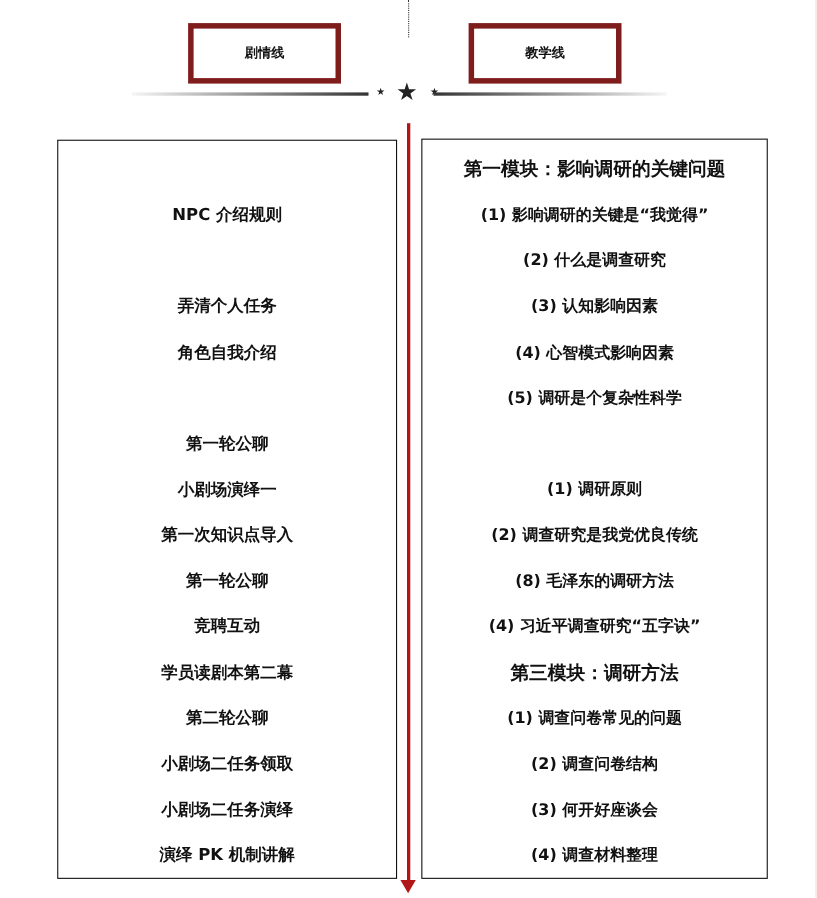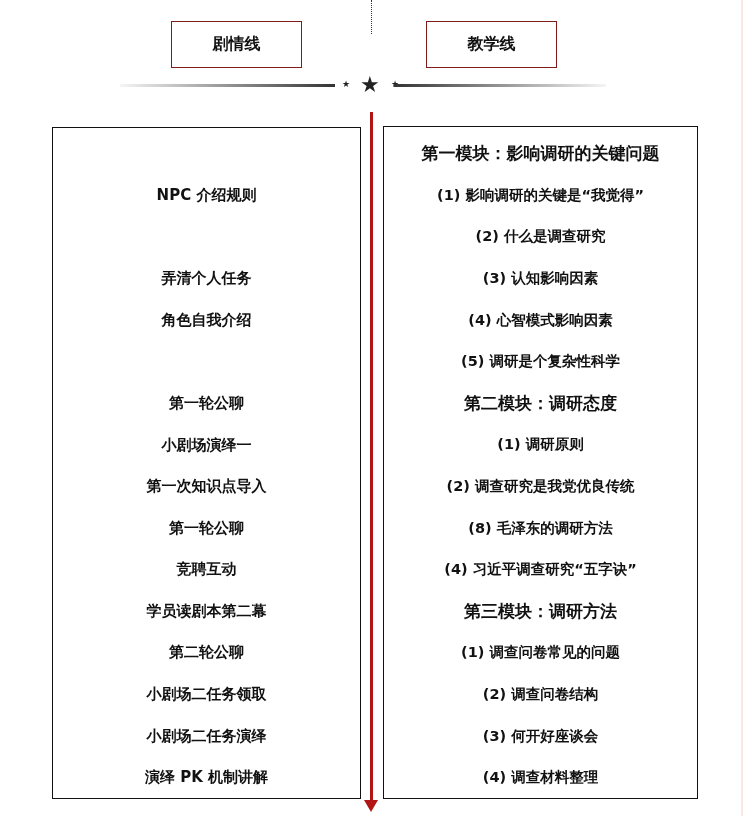--- a/index.html
+++ b/index.html
@@ -1,22 +1,22 @@
 <!DOCTYPE html>
 <html><head>
 <meta charset="utf-8">
 <style>
   html, body { margin:0; padding:0; background:#ffffff; }
   body { width:743px; height:816px; position:relative; overflow:hidden;
          font-family:"DejaVu Sans", "Liberation Sans", sans-serif; color:#111; }
   .dotted-top { position:absolute; left:371px; top:0; height:34px; width:0;
                 border-left:1px dotted #333; }
-  .header-box { position:absolute; top:21px; height:45px; border:1px solid #7f1d1d;
+  .header-box { position:absolute; top:21px; height:45px; border:5px solid #7f1d1d;
                 display:flex; align-items:center; justify-content:center;
-                font-weight:bold; font-size:16px; background:#fff; }
+                font-weight:bold; font-size:12px; background:#fff; }
   #hdr-left { left:171px; width:129px; }
   #hdr-right { left:426px; width:129px; }
   .divider-line { position:absolute; top:84px; height:3px; }
   #div-left { left:120px; width:215px;
               background:linear-gradient(to right, rgba(60,60,60,0.05), #333); }
   #div-right { left:394px; width:212px;
                background:linear-gradient(to left, rgba(60,60,60,0.05), #333); }
   .star { position:absolute; color:#222; line-height:1; }
   #star-big { left:360px; top:74px; font-size:22px; }
   #star-s1 { left:342px; top:80px; font-size:9px; }
@@ -67,21 +67,20 @@
     <div class="row story" style="top: 599px;">小剧场二任务演绎</div>
     <div class="row story" style="top: 640px;">演绎 PK 机制讲解</div>
   </div>
 <div class="panel" id="panel-right">
     <div class="row mod" style="top: 15px;">第一模块：影响调研的关键问题</div>
     <div class="row item" style="top: 59px;">(1) 影响调研的关键是“我觉得”</div>
     <div class="row item" style="top: 100px;">(2) 什么是调查研究</div>
     <div class="row item" style="top: 142px;">(3) 认知影响因素</div>
     <div class="row item" style="top: 184px;">(4) 心智模式影响因素</div>
     <div class="row item" style="top: 225px;">(5) 调研是个复杂性科学</div>
-    <div class="row mod" style="top: 265px;">第二模块：调研态度</div>
     <div class="row item" style="top: 308px;">(1) 调研原则</div>
     <div class="row item" style="top: 350px;">(2) 调查研究是我党优良传统</div>
     <div class="row item" style="top: 392px;">(8) 毛泽东的调研方法</div>
     <div class="row item" style="top: 433px;">(4) 习近平调查研究“五字诀”</div>
     <div class="row mod" style="top: 473px;">第三模块：调研方法</div>
     <div class="row item" style="top: 516px;">(1) 调查问卷常见的问题</div>
     <div class="row item" style="top: 558px;">(2) 调查问卷结构</div>
     <div class="row item" style="top: 600px;">(3) 何开好座谈会</div>
     <div class="row item" style="top: 641px;">(4) 调查材料整理</div>
   </div>

